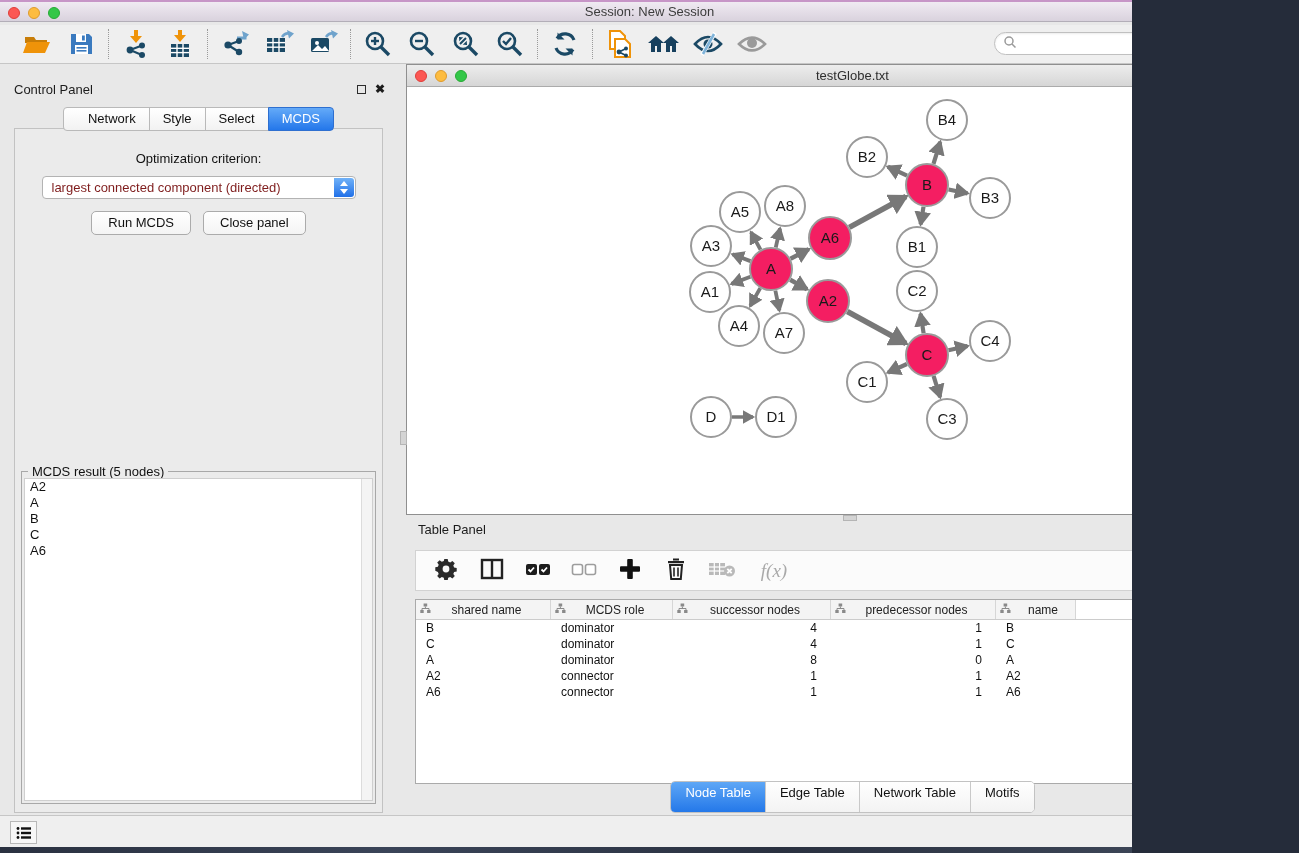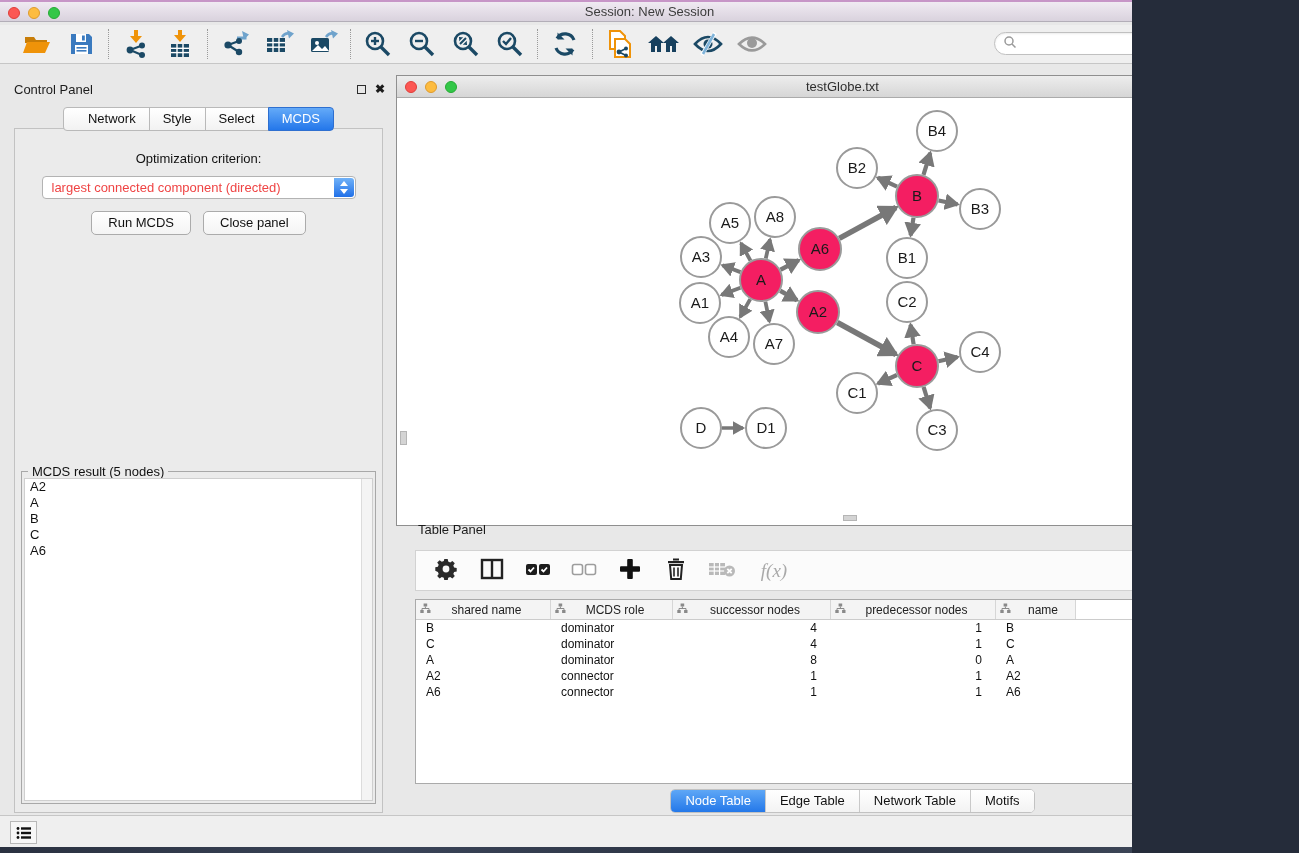--- a/index.html
+++ b/index.html
@@ -38,36 +38,36 @@
   .ctabs { display:flex; justify-content:center; margin-top:7px; position:relative; z-index:2; }
   .ctab { font-size:13px; padding:3px 13px 4px; background:linear-gradient(#ffffff,#f2f2f2); border:1px solid #b9b9b9;
     margin-left:-1px; color:#111; }
   .ctab:first-child { border-radius:4px 0 0 4px; margin-left:0;padding-left:24px; }
   .ctab:last-child { border-radius:0 4px 4px 0; }
   .ctab.active { background:linear-gradient(#64aaf8,#2477ea); border-color:#2e6fd0; color:#fff; }
   .cbody { position:absolute; left:8px; right:8px; top:50px; bottom:6px; background:#ebebeb;
     border:1px solid #c2c2c2; }
   .opt-label { text-align:center; font-size:13px; color:#111; margin-top:22px; }
   .combo { position:relative; margin:10px auto 0; width:314px; height:23px; background:#fff; border:1px solid #b3b3b3;
-    border-radius:4px; display:flex; align-items:center; font-size:13px; padding-left:9px; color:#ef4444; }
+    border-radius:4px; display:flex; align-items:center; font-size:13px; padding-left:9px; color:#7f1d1d; }
   .combo .stepper { position:absolute; right:1px; top:1px; bottom:1px; width:20px; border-radius:0 3px 3px 0;
     background:linear-gradient(#71b2f8,#2070e8); display:flex; flex-direction:column; align-items:center; justify-content:center; gap:3px; }
   .tri-up { width:0; height:0; border-left:4px solid transparent; border-right:4px solid transparent; border-bottom:5px solid #fff; }
   .tri-dn { width:0; height:0; border-left:4px solid transparent; border-right:4px solid transparent; border-top:5px solid #fff; }
   .cbtn-row { display:flex; justify-content:center; gap:12px; margin-top:12px; }
   .push-btn { font-size:13px; color:#111; background:linear-gradient(#ffffff,#f4f4f4); border:1px solid #ababab;
     border-radius:5px; padding:3px 16px 4px; }
   .mcds-box { position:absolute; left:6px; right:6px; top:342px; bottom:8px; border:1px solid #a8a8a8; background:#ebebeb; }
   .mcds-box .legend { position:absolute; left:6px; top:-8px; background:#ebebeb; font-size:13px; padding:0 4px; color:#111; }
   .mcds-list { position:absolute; left:2px; right:2px; top:6px; bottom:2px; background:#fff; border:1px solid #cfcfcf; overflow:hidden; }
   .mcds-item { font-size:13px; color:#111; padding:0 0 0 5px; line-height:16px; }
   .mcds-scroll { position:absolute; right:0; top:0; bottom:0; width:11px; background:#f4f4f4; border-left:1px solid #dcdcdc; }
 
   
-  .netwin { position:absolute; left:396px; top:64px; width:893px; height:451px; border:1px solid #8f8f8f; background:#fff;margin-top:11px; }
+  .netwin { position:absolute; left:406px; top:64px; width:893px; height:451px; border:1px solid #8f8f8f; background:#fff; }
   .netbar { height:22px; background:linear-gradient(#ededed,#d6d6d6); border-bottom:1px solid #ababab;
     display:flex; align-items:center; justify-content:center; position:relative; }
   .netbar .title { font-size:13px; color:#2e2e2e; }
   .netbar .traffic2 { position:absolute; left:8px; top:5px; display:flex; gap:8px; }
   .netcanvas { position:absolute; left:0; top:22px; right:0; bottom:0; background:#fff; }
   .netcanvas svg { display:block; }
   .grip-corner { position:absolute; right:1px; bottom:1px; width:13px; height:13px;
     background:repeating-linear-gradient(135deg, transparent 0 3px, #a9a9a9 3px 4px); }
   .edge-grip { position:absolute; background:#d4d4d4; border:1px solid #b5b5b5; }
 
@@ -79,21 +79,21 @@
   .fx { font-family:"Liberation Serif", serif; font-style:italic; font-size:19px; color:#a9a9a9; }
   .tablewrap { position:absolute; left:9px; right:6px; top:81px; bottom:33px; background:#fff; border:1px solid #aaaaaa; overflow:hidden; }
   .thead { display:flex; height:20px; border-bottom:1px solid #cccccc; font-size:12px; color:#222; }
   .th { background:#f4f4f4; border-right:1px solid #d6d6d6; display:flex; align-items:center; position:relative; }
   .th .sorticon { margin-left:4px; }
   .th .hlabel { flex:1; text-align:center; padding-right:8px; }
   .trow { display:flex; height:16px; font-size:12px; color:#111; align-items:center; }
   .td { overflow:hidden; white-space:nowrap; }
   .bottom-tabs { position:absolute; left:0; right:0; bottom:4px; display:flex; justify-content:center; }
   .btabs { display:flex; border:1px solid #c2c2c2; border-radius:5px; overflow:hidden; background:#fff; }
-  .btab { font-size:13px; padding:3px 14px 4px; color:#111; background:linear-gradient(#ffffff,#f3f3f3); border-left:1px solid #c9c9c9; }
+  .btab { font-size:13px; padding:3px 14px 12px; color:#111; background:linear-gradient(#ffffff,#f3f3f3); border-left:1px solid #c9c9c9; }
   .btab:first-child { border-left:none; }
   .btab.active { background:linear-gradient(#5ea7f6,#2478e9); color:#fff; }
 
   
   .statusbar { position:absolute; left:0; top:815px; width:1299px; height:32px; background:#efefef; border-top:1px solid #c6c6c6; }
   .panelmenu-btn { position:absolute; left:10px; top:5px; width:27px; height:23px; background:#f7f7f7;
     border:1px solid #b8b8b8; display:flex; align-items:center; justify-content:center; }
   .memory-btn { position:absolute; right:11px; top:4px; height:25px; background:#fff; border:6px solid #737373;
     border-radius:2px; display:flex; align-items:center; gap:0; padding:0 10px; font-size:12px; color:#404040; }
   .memdot { width:11px; height:11px; border-radius:50%; background:#1fa32a; }

